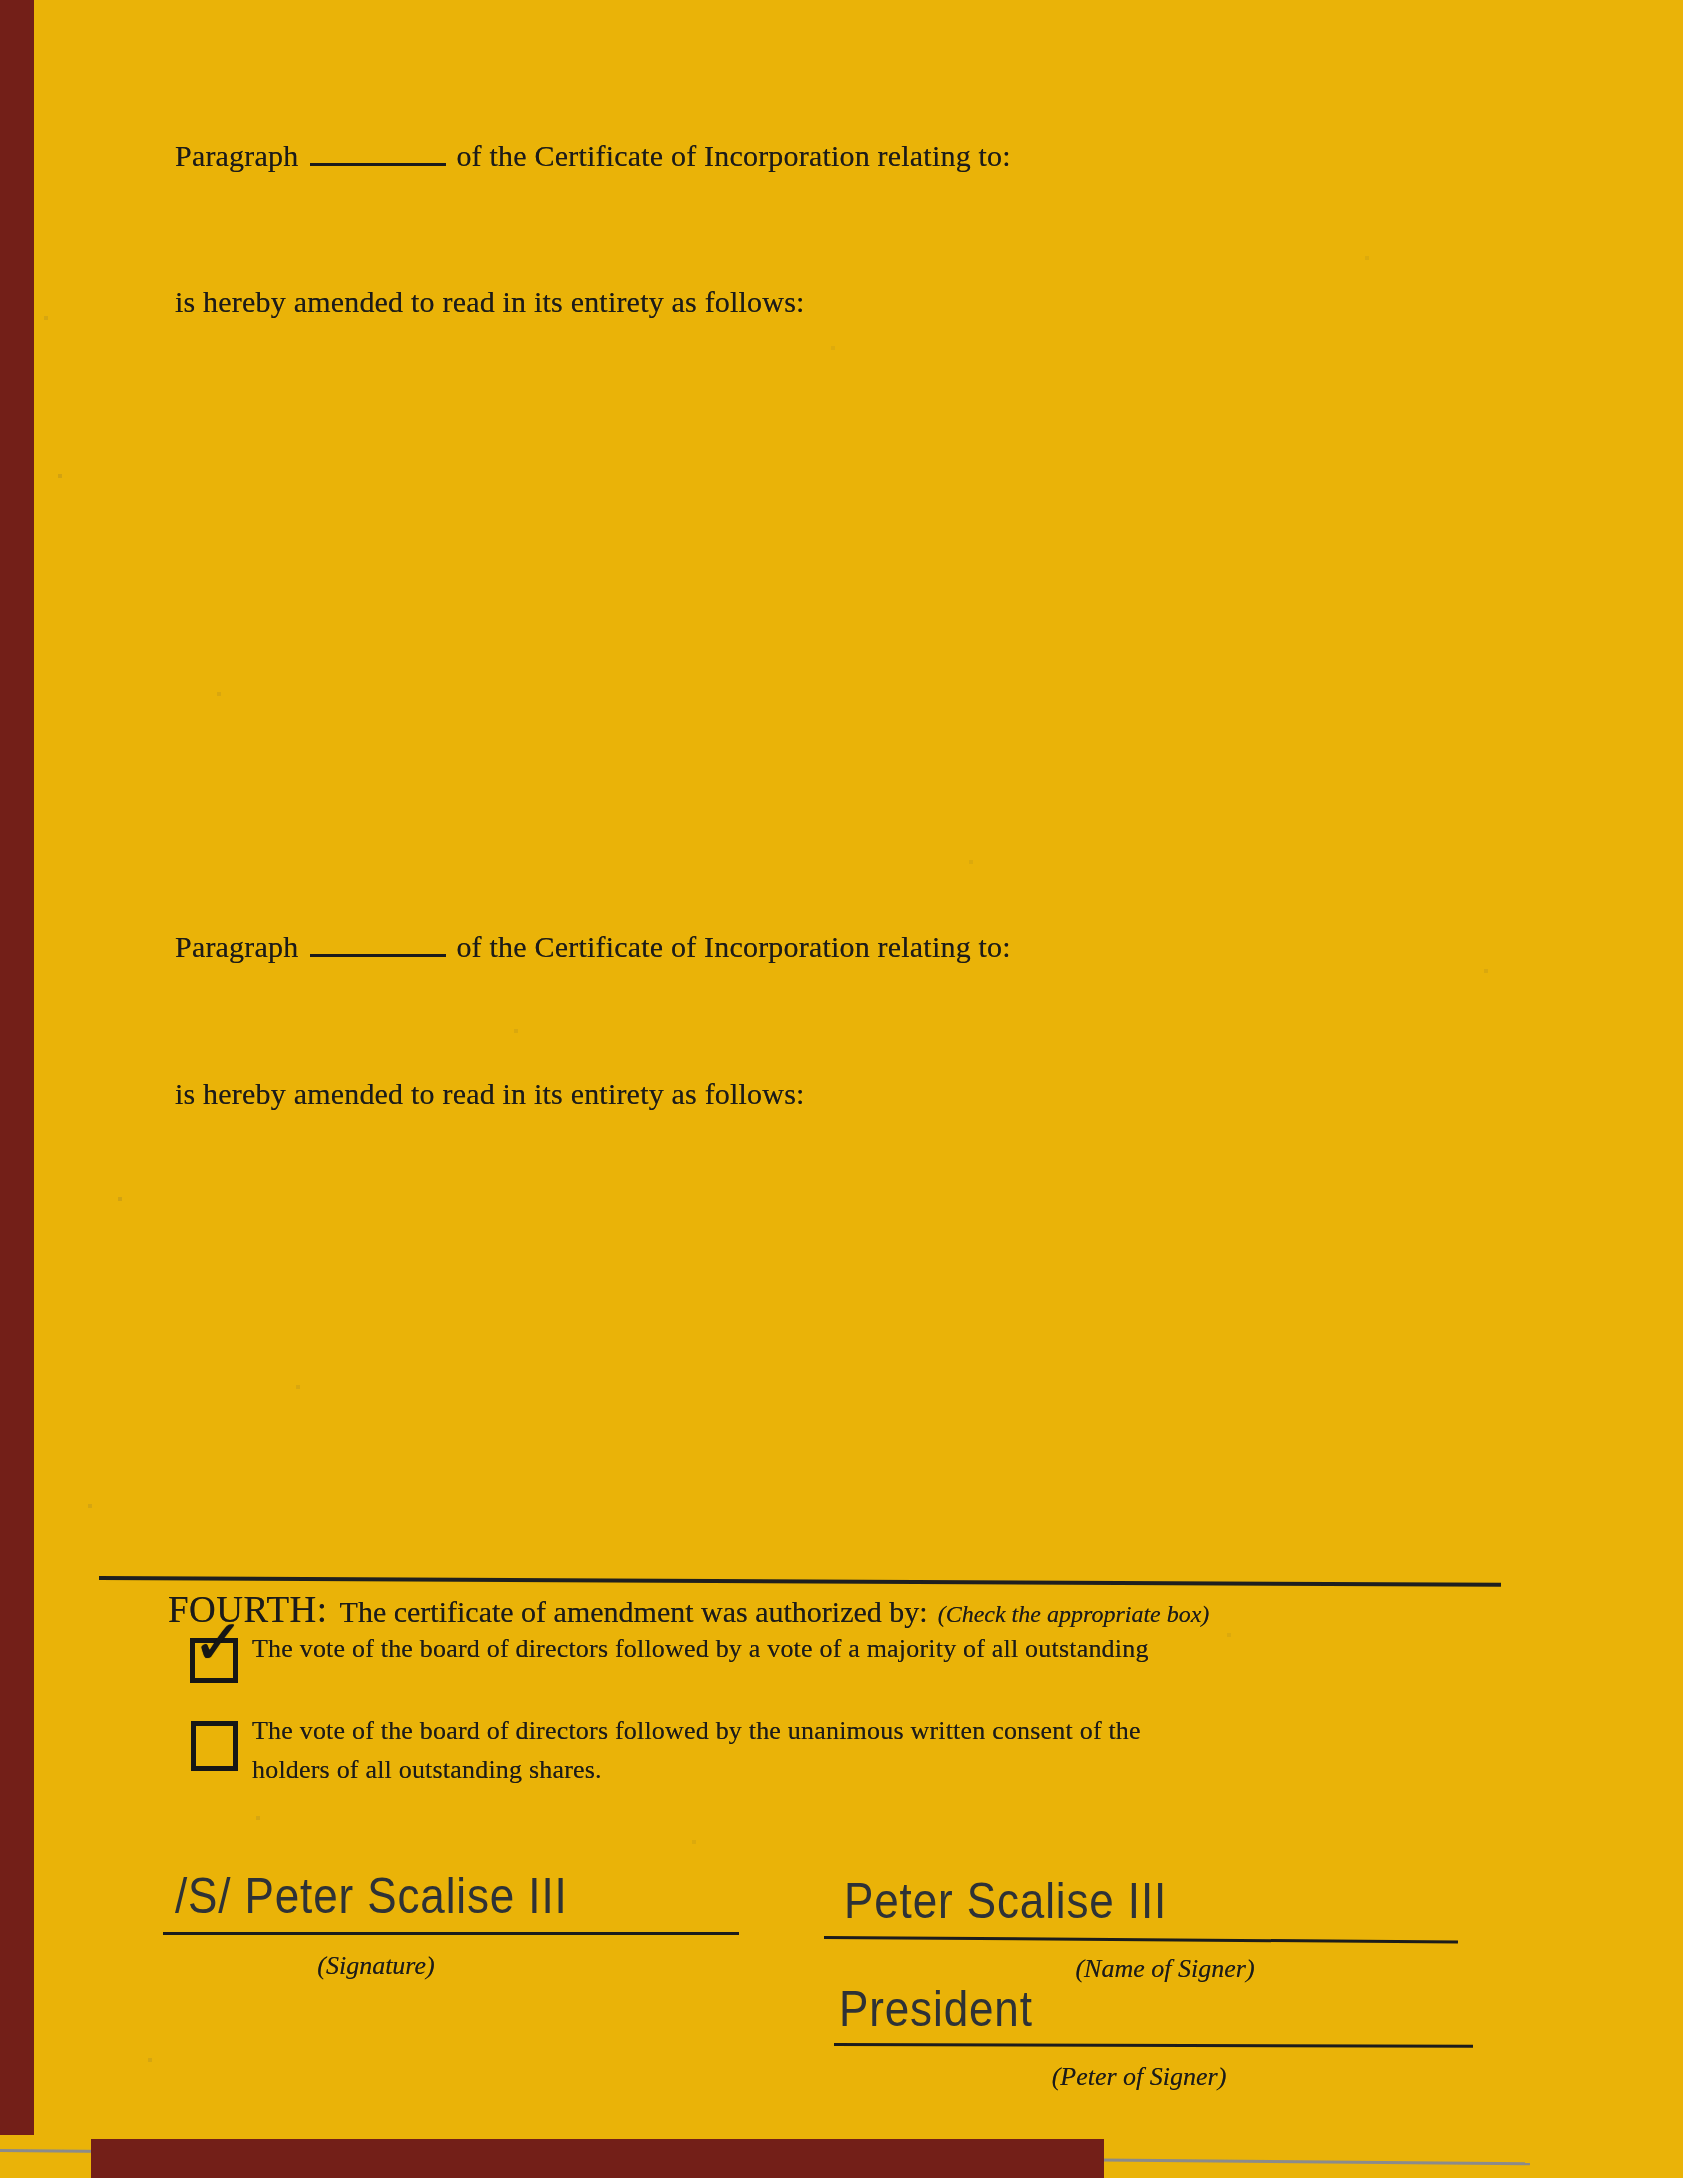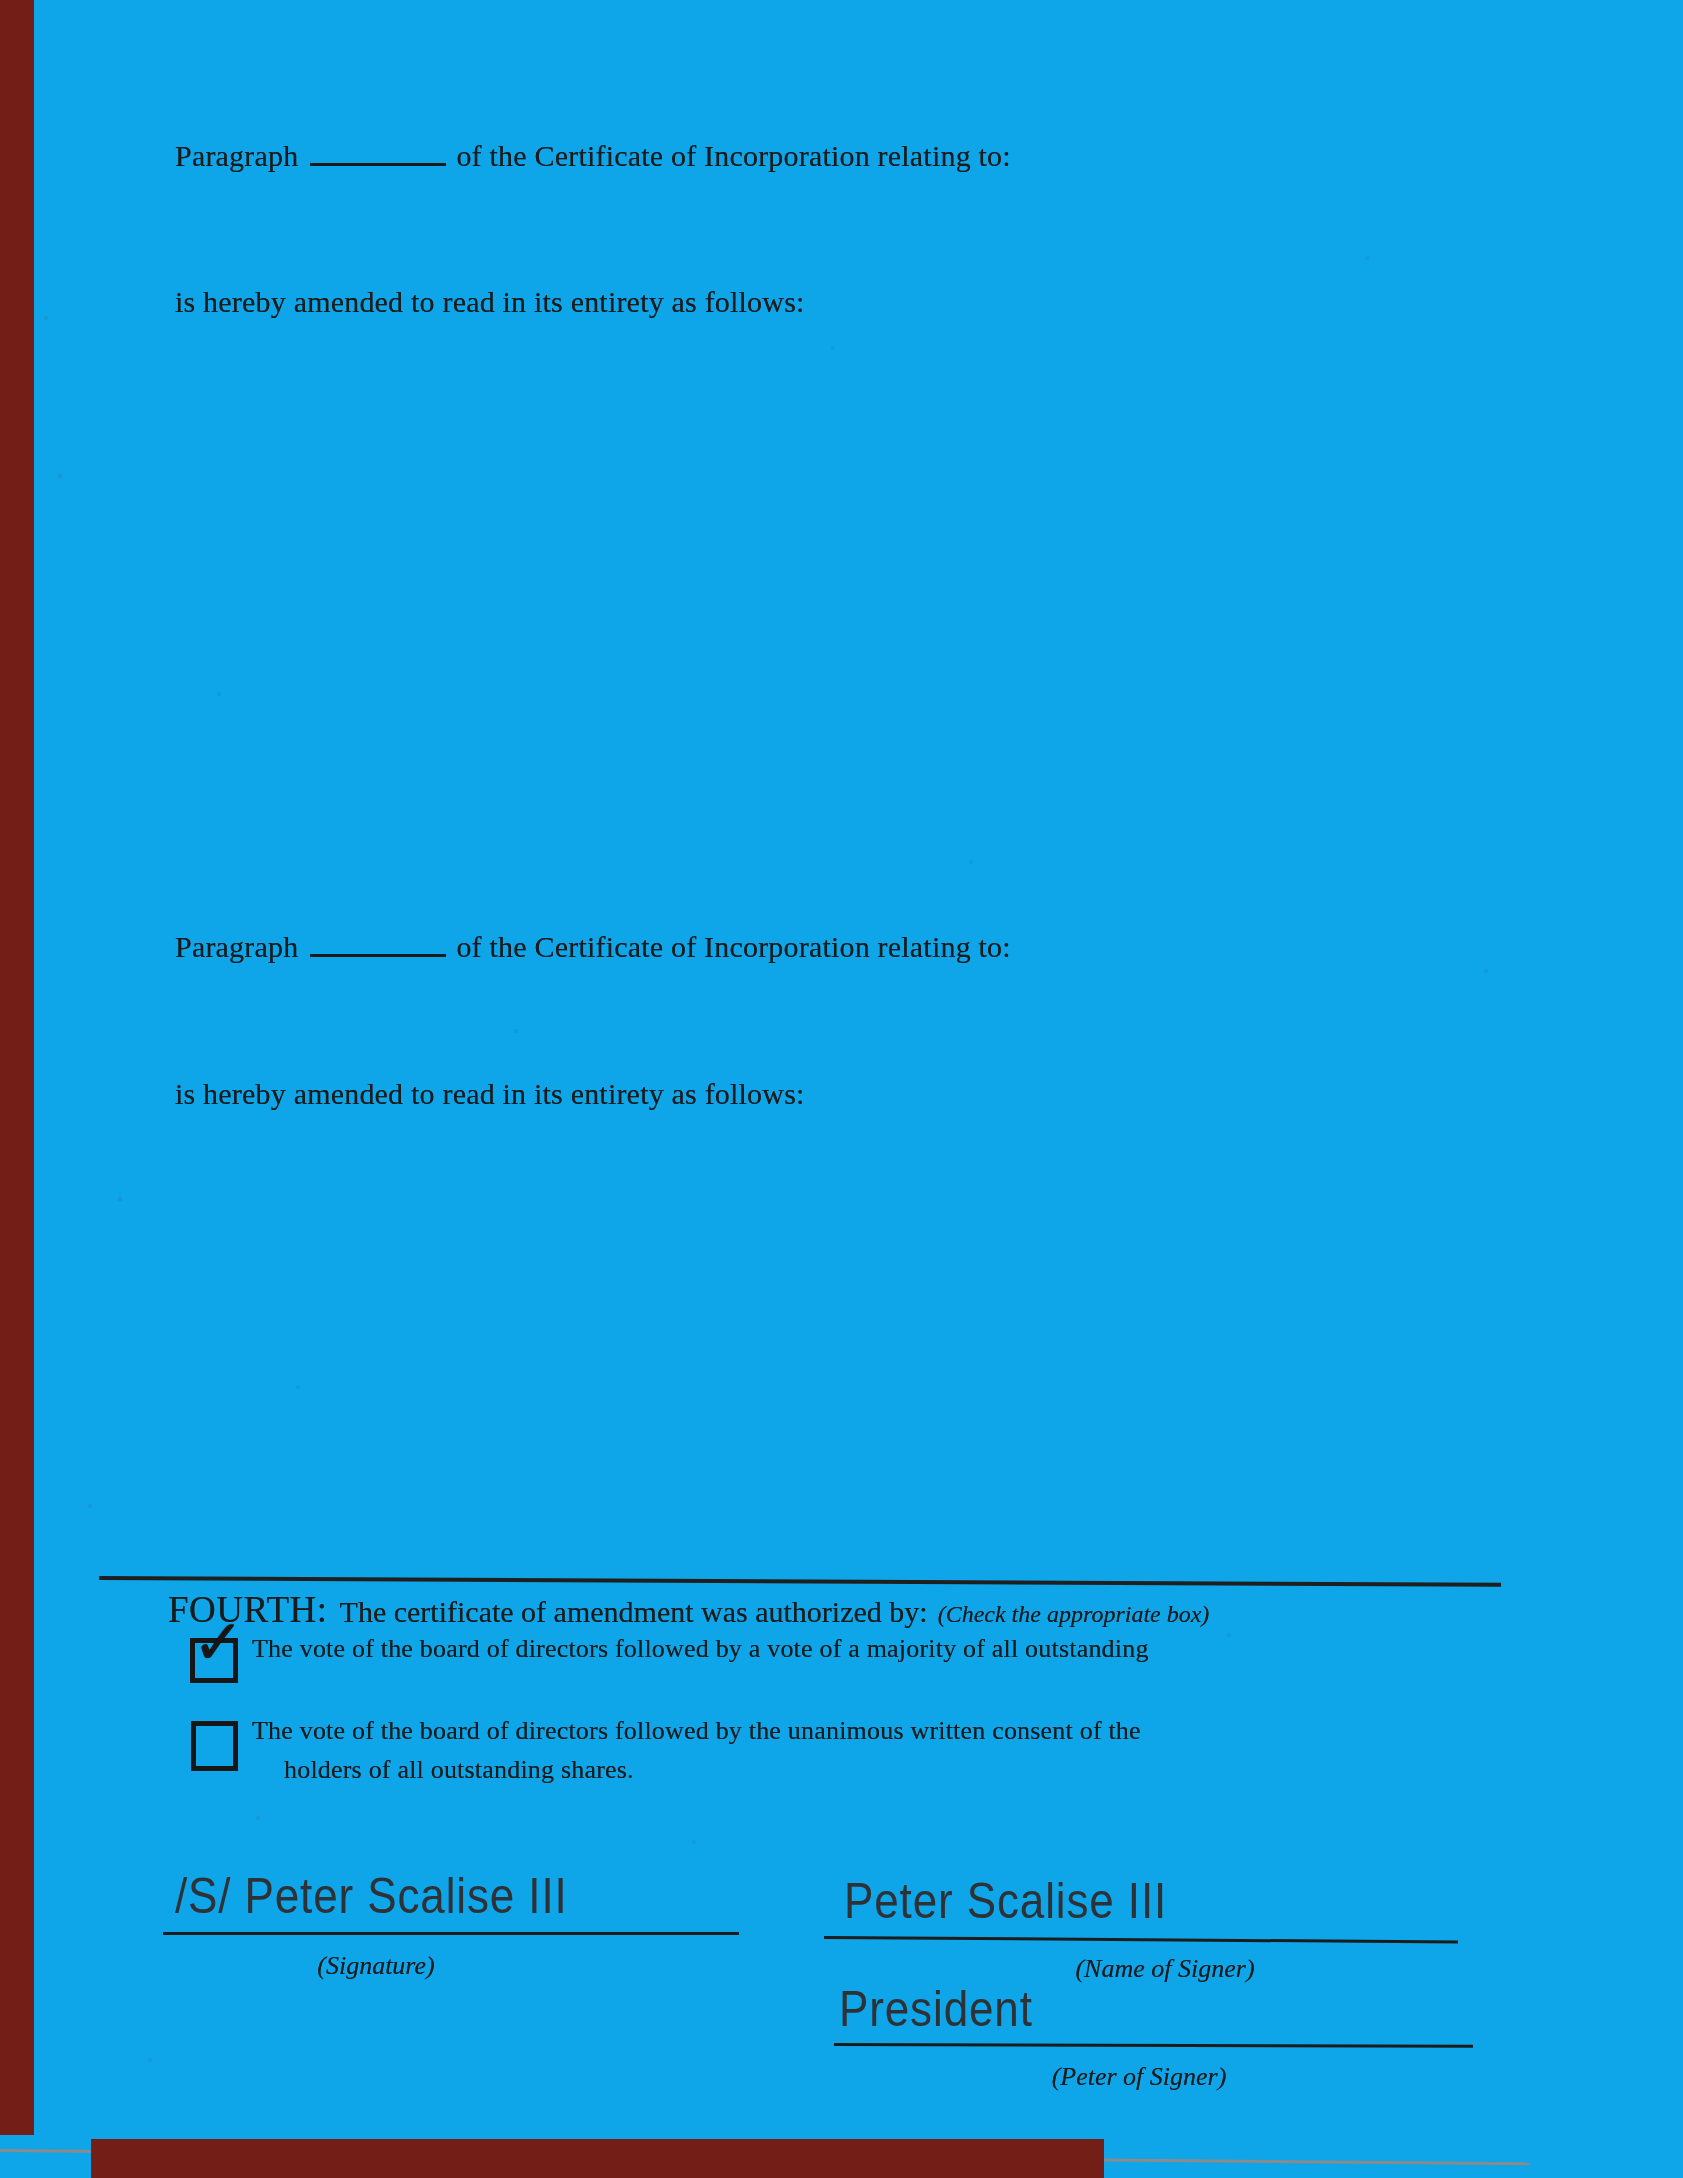--- a/index.html
+++ b/index.html
@@ -1,19 +1,19 @@
 <!DOCTYPE html>
 <html><head>
 <meta charset="utf-8">
 <style>
   html,body{margin:0;padding:0;background:#ffffff;}
   #page{
     position:relative;
     width:1683px;height:2178px;
-    background:#0ea5e9;
+    background:#eab308;
     overflow:hidden;
     font-family:"Liberation Serif", serif;
     color:#1b1b1b;
   }
   .serif-line{
     position:absolute;
     font-size:30px;
     letter-spacing:0.2px;
     text-shadow:0 0 0.6px rgba(0,0,0,0.55);
     white-space:nowrap;
@@ -159,21 +159,21 @@
     <span class="fourth-statement">The certificate of amendment was authorized by:</span>
     <span class="fourth-hint">(Check the appropriate box)</span>
   </div>
 
   <div class="checkbox cb1"></div>
   <div class="checkmark">✓</div>
   <div class="opt-line" style="top:1634px;">The vote of the board of directors followed by a vote of a majority of all outstanding</div>
 
   <div class="checkbox cb2"></div>
   <div class="opt-line" style="top:1716px;">The vote of the board of directors followed by the unanimous written consent of the</div>
-  <div class="opt-line" style="top:1755px;margin-left:32px;">holders of all outstanding shares.</div>
+  <div class="opt-line" style="top:1755px;">holders of all outstanding shares.</div>
 
   <div class="sig-text" style="top:1867px;left:175px;">/S/ Peter Scalise III</div>
   <div class="sig-underline" style="top:1932px;left:163px;width:576px;"></div>
   <div class="sig-label" style="top:1943px;left:267px;width:218px;">(Signature)</div>
 
   <div class="sig-text" style="top:1872px;left:844px;">Peter Scalise III</div>
   <div class="sig-underline" style="top:1936px;left:824px;width:634px;transform:rotate(0.4deg);transform-origin:left center;"></div>
   <div class="sig-label" style="top:1946px;left:1046px;width:238px;">(Name of Signer)</div>
 
   <div class="sig-text" style="top:1980px;left:839px;">President</div>

